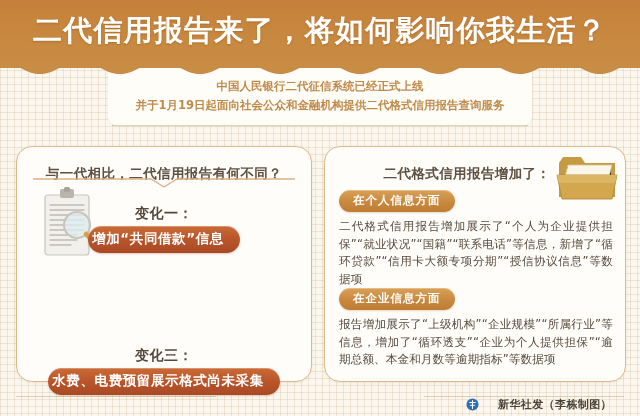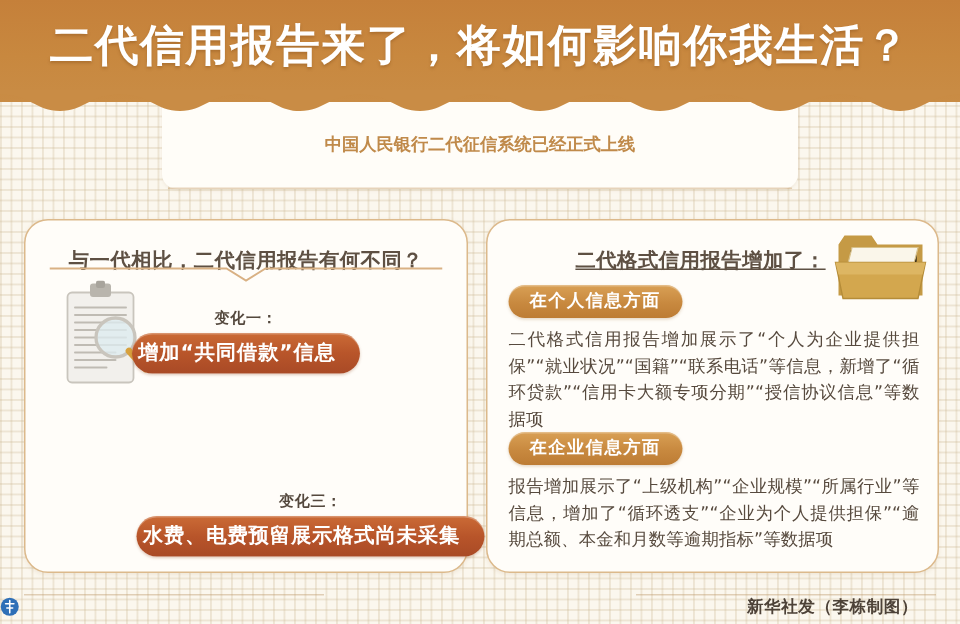--- a/index.html
+++ b/index.html
@@ -106,21 +106,21 @@
     position: absolute;
     top: 18px;
     width: 100%;
     text-align: center;
     color: #5e5043;
     font-size: 13.5px;
     font-weight: bold;
     letter-spacing: 0.4px;
     white-space: nowrap;
   }
-  .panel-title.right-shift { padding-right: 16px; box-sizing: border-box; text-decoration: underline; }
+  .panel-title.right-shift { padding-right: 16px; box-sizing: border-box; }
 
   .panel-divider {
     position: absolute;
     left: 16px;
     top: 31px;
     width: calc(100% - 32px);
     height: 10px;
   }
 
   
@@ -132,42 +132,42 @@
     height: 74px;
   }
   .change-block {
     position: absolute;
     left: 0;
     width: 100%;
     text-align: center;
   }
   .change-label {
     color: #54483d;
-    font-size: 10px;
+    font-size: 14px;
     font-weight: bold;
     letter-spacing: 0.5px;
     margin-bottom: 3px;
     white-space: nowrap;
   }
   .pill {
     display: inline-block;
     background: linear-gradient(180deg, #cb6b36 0%, #b8552a 50%, #a94a26 100%);
     color: #ffffff;
     font-size: 13.5px;
     font-weight: bold;
     letter-spacing: 0.6px;
     padding: 4px 16px 5px 4px;
     border-radius: 20px;
     box-shadow: inset 0 1px 0 rgba(255,255,255,0.28),
                 0 1px 2px rgba(140,70,30,0.28);
     white-space: nowrap;
   }
   .block-1 { top: 58px; }
   .block-2 { top: 124px; }
-  .block-3 { top: 180px; margin-left: 43px; }
+  .block-3 { top: 200px; }
 
   
   .folder-icon {
     position: absolute;
     right: 6px;
     top: 4px;
     width: 64px;
     height: 52px;
   }
   .section-badge {
@@ -201,21 +201,21 @@
 
   
   .footer {
     position: absolute;
     left: 0;
     top: 392px;
     width: 612px;
     height: 24px;
     display: flex;
     align-items: center;
-    justify-content: space-between;
+    justify-content: flex-end;
     gap: 19px;
     z-index: 2;
   }
   .footer-logo {
     width: 13px;
     height: 13px;
     flex: 0 0 auto;
   }
   .footer-text {
     color: #4d4238;
@@ -250,20 +250,21 @@
              C 300,3 296,14 280,14 C 264,14 260,3 240,3
              C 220,3 216,14 200,14 C 184,14 180,3 160,3
              C 140,3 136,14 120,14 C 104,14 100,3 80,3
              C 60,3 56,14 40,14 C 24,14 20,3 0,3 Z" fill="#c98c45"></path>
   </svg>
 
   <div class="header-title">二代信用报告来了，将如何影响你我生活？</div>
 
   <div class="subtitle-card">
     <div class="subtitle-line">中国人民银行二代征信系统已经正式上线</div>
+    <div class="subtitle-line">并于1月19日起面向社会公众和金融机构提供二代格式信用报告查询服务</div>
   </div>
   <div class="subtitle-rule"></div>
 
   <div class="panel panel-left">
 
     <div class="panel-title">与一代相比，二代信用报告有何不同？</div>
 
     <svg class="panel-divider" viewBox="0 0 262 10" preserveAspectRatio="none">
       <path d="M0,1 L118,1 L131,9 L144,1 L262,1" stroke="#d9b184" stroke-width="1.3" fill="none"></path>
     </svg>

